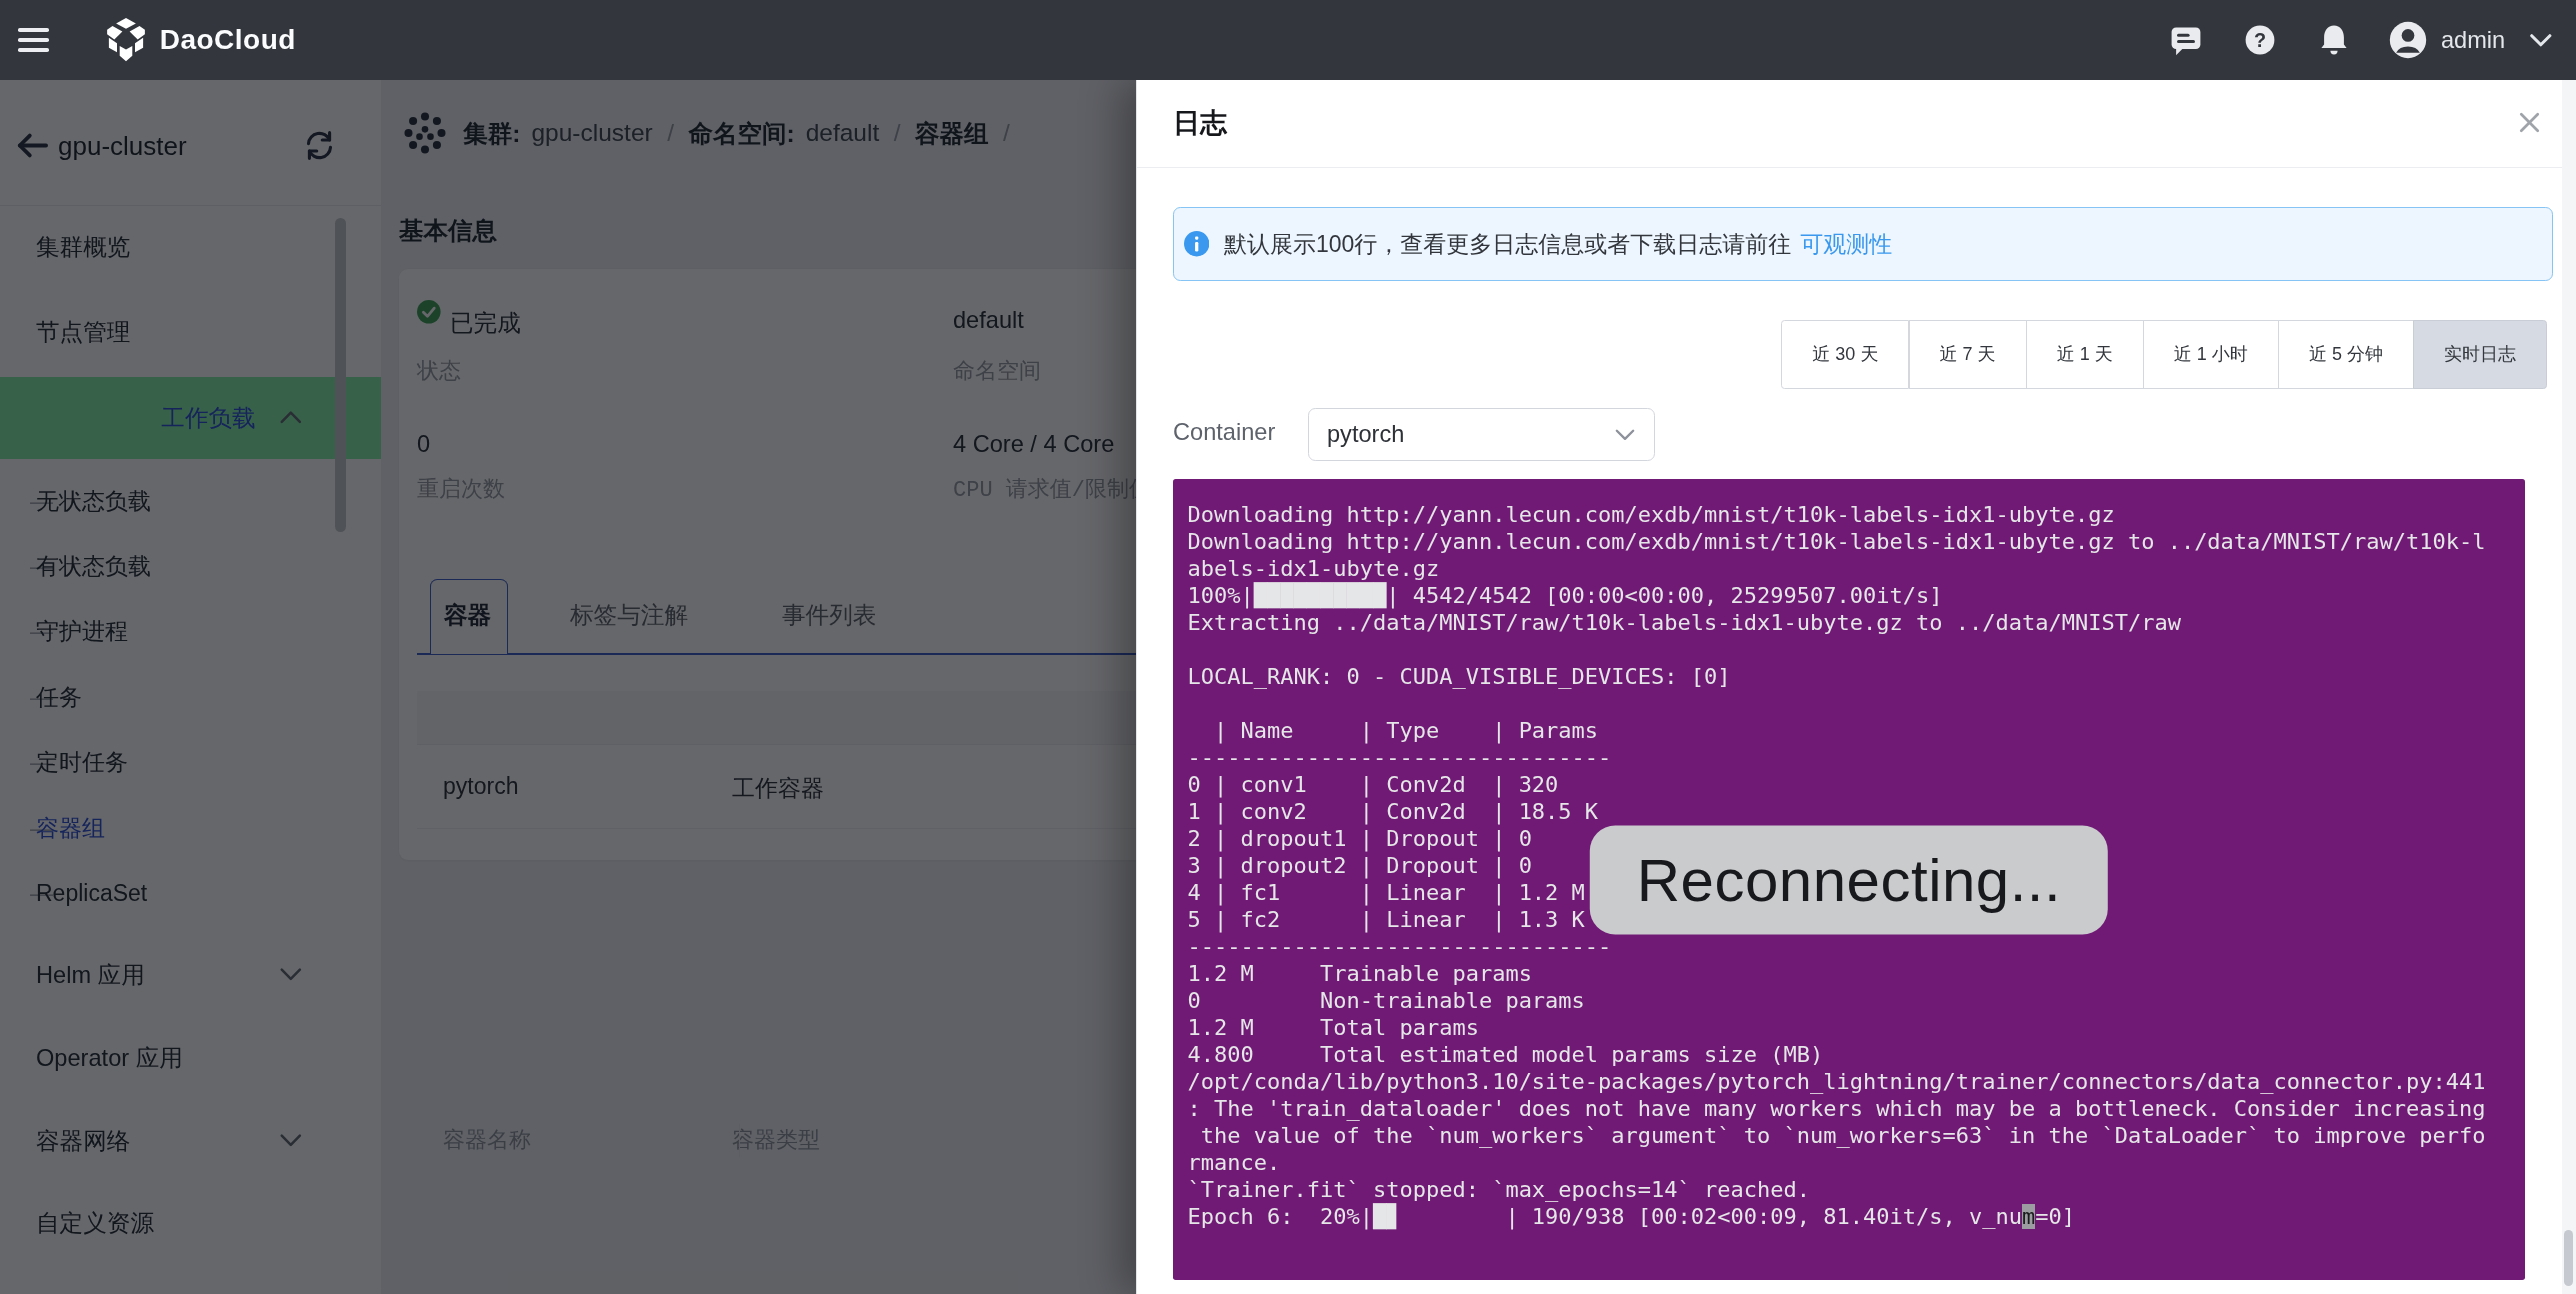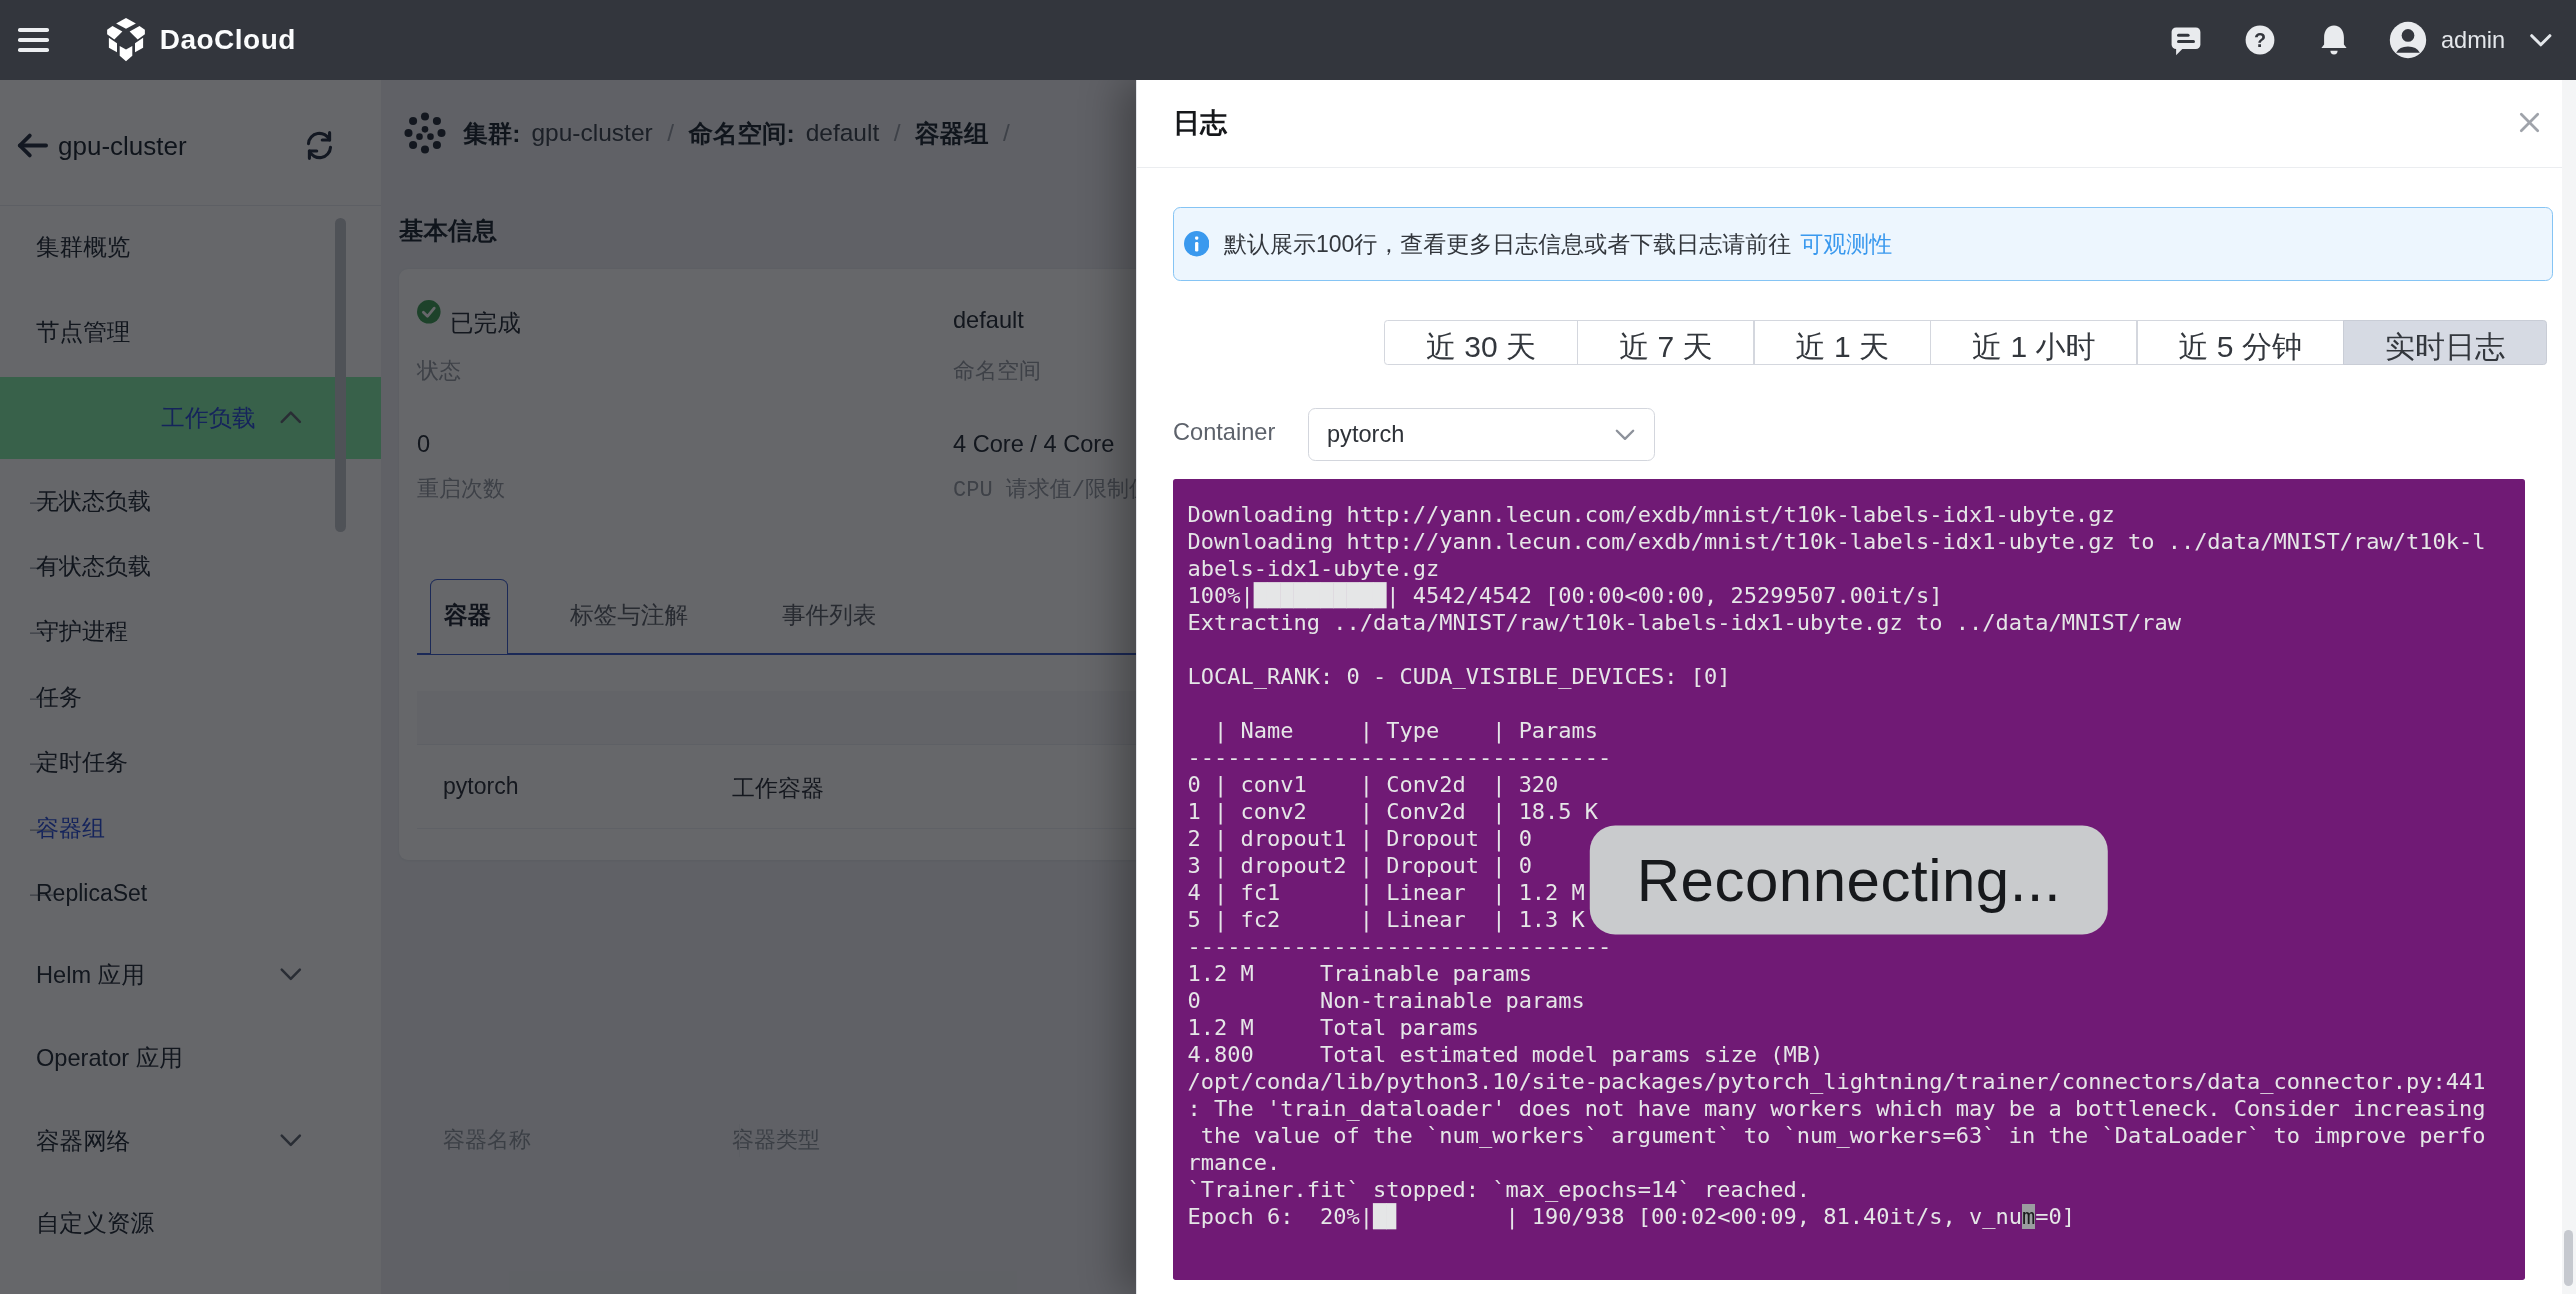--- a/index.html
+++ b/index.html
@@ -81,21 +81,21 @@
   .drawer { position:absolute; top:80px; left:1136px; width:1440px; bottom:0; background:#ffffff; z-index:20;
     border-left:0.9px solid #e2e4e8; box-shadow:-16.3px 0 38px rgba(0,0,0,0.30); }
   .drawer-title { position:absolute; left:36px; top:25.4px; font-size:27px; font-weight:600; color:#15171a; }
   .drawer-close { position:absolute; right:31px; top:27px; width:31px; height:31px; cursor:pointer; }
   .drawer-head-div { position:absolute; top:87px; left:0; right:0; height:0.9px; background:#ebedf0; }
   .notice { position:absolute; left:36px; top:127px; width:1380px; height:74px; background:#edf6fe;
     border:0.9px solid #85c4f4; border-radius:7.3px; display:flex; align-items:center; padding-left:10px; }
   .notice-text { font-size:23px; color:#33373d; margin-left:14.5px; }
   .notice-link { font-size:23px; color:#3a99ee; margin-left:9px; cursor:pointer; }
   .time-row { position:absolute; top:240px; right:29px; display:flex; }
-  .time-btn { height:45px; line-height:51px; padding:0 41px; font-size:30px; color:#33373d;
+  .time-btn { height:69px; line-height:51px; padding:0 30px; font-size:18px; color:#33373d;
     background:#ffffff; border:0.9px solid #d4d7de; margin-left:-0.9px; cursor:pointer; white-space:nowrap; }
   .time-btn:first-child { border-radius:3.6px 0 0 3.6px; margin-left:0; }
   .time-btn:last-child { border-radius:0 3.6px 3.6px 0; }
   .time-btn.selected { background:#d6dae3; border-color:#c9cdd6; font-weight:500; }
   .container-label { position:absolute; left:36px; top:339px; font-size:23.6px; color:#5d626b; }
   .select { position:absolute; left:171px; top:328px; width:347px; height:53px; border:0.9px solid #d3d6dd;
     border-radius:7.3px; display:flex; align-items:center; padding:0 18px; cursor:pointer; background:#fff; }
   .select-value { font-size:23.6px; color:#2e3238; flex:1; }
   .terminal { position:absolute; left:36px; top:399px; width:1352px; height:801px; background:#701a75;
     border-radius:2.7px; overflow:hidden; }

